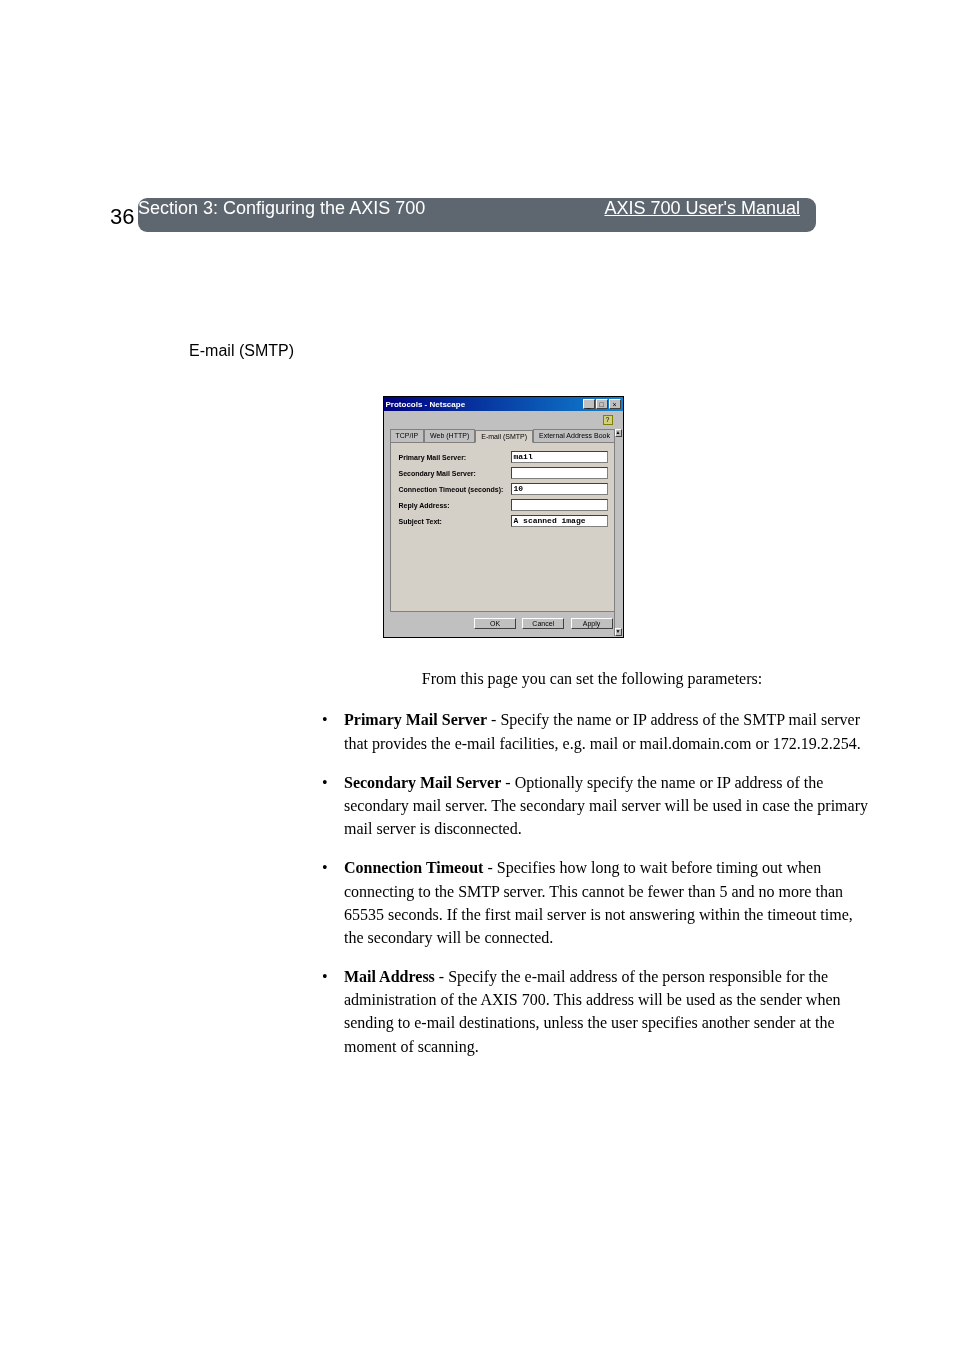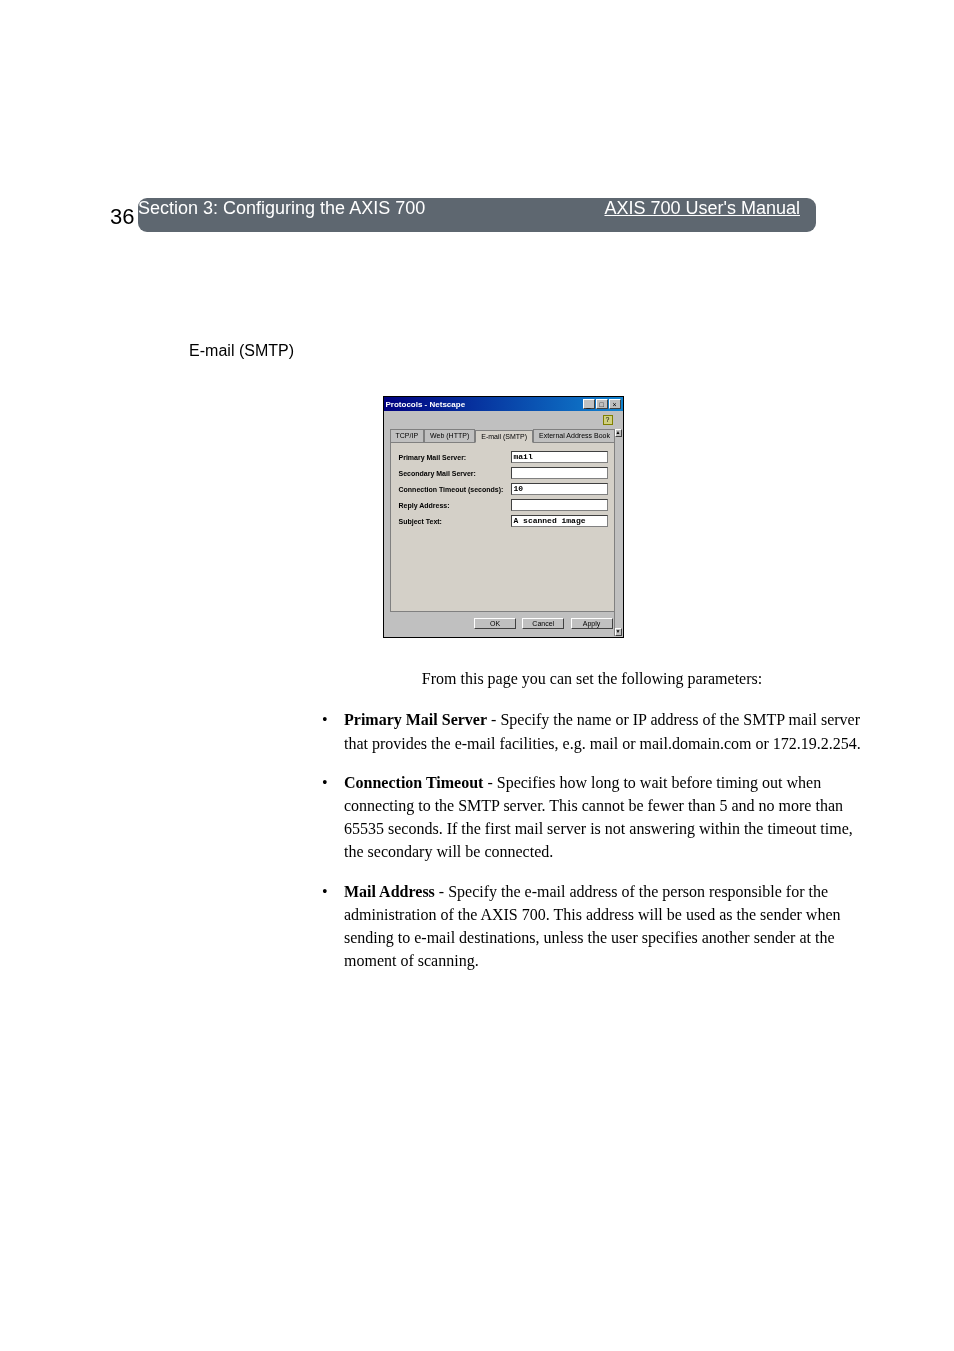--- a/index.html
+++ b/index.html
@@ -119,20 +119,23 @@
       </div>
     </div>
 
     <p class="para">From this page you can set the following parameters:</p>
 
     <ul class="bullets">
       <li>
         <b>Primary Mail Server</b><span> - Specify the name or IP address of the SMTP mail server that provides the e-mail facilities, e.g. mail or mail.domain.com or 172.19.2.254.</span>
       </li>
       <li>
+        <b>Secondary Mail Server</b><span> - Optionally specify the name or IP address of the secondary mail server. The secondary mail server will be used in case the primary mail server is disconnected.</span>
+      </li>
+      <li>
         <b>Connection Timeout</b><span> - Specifies how long to wait before timing out when connecting to the SMTP server. This cannot be fewer than 5 and no more than 65535 seconds. If the first mail server is not answering within the timeout time, the secondary will be connected.</span>
       </li>
       <li>
         <b>Mail Address</b><span> - Specify the e-mail address of the person responsible for the administration of the AXIS 700. This address will be used as the sender when sending to e-mail destinations, unless the user specifies another sender at the moment of scanning.</span>
       </li>
     </ul>
 
   </div>
 </div>
 

